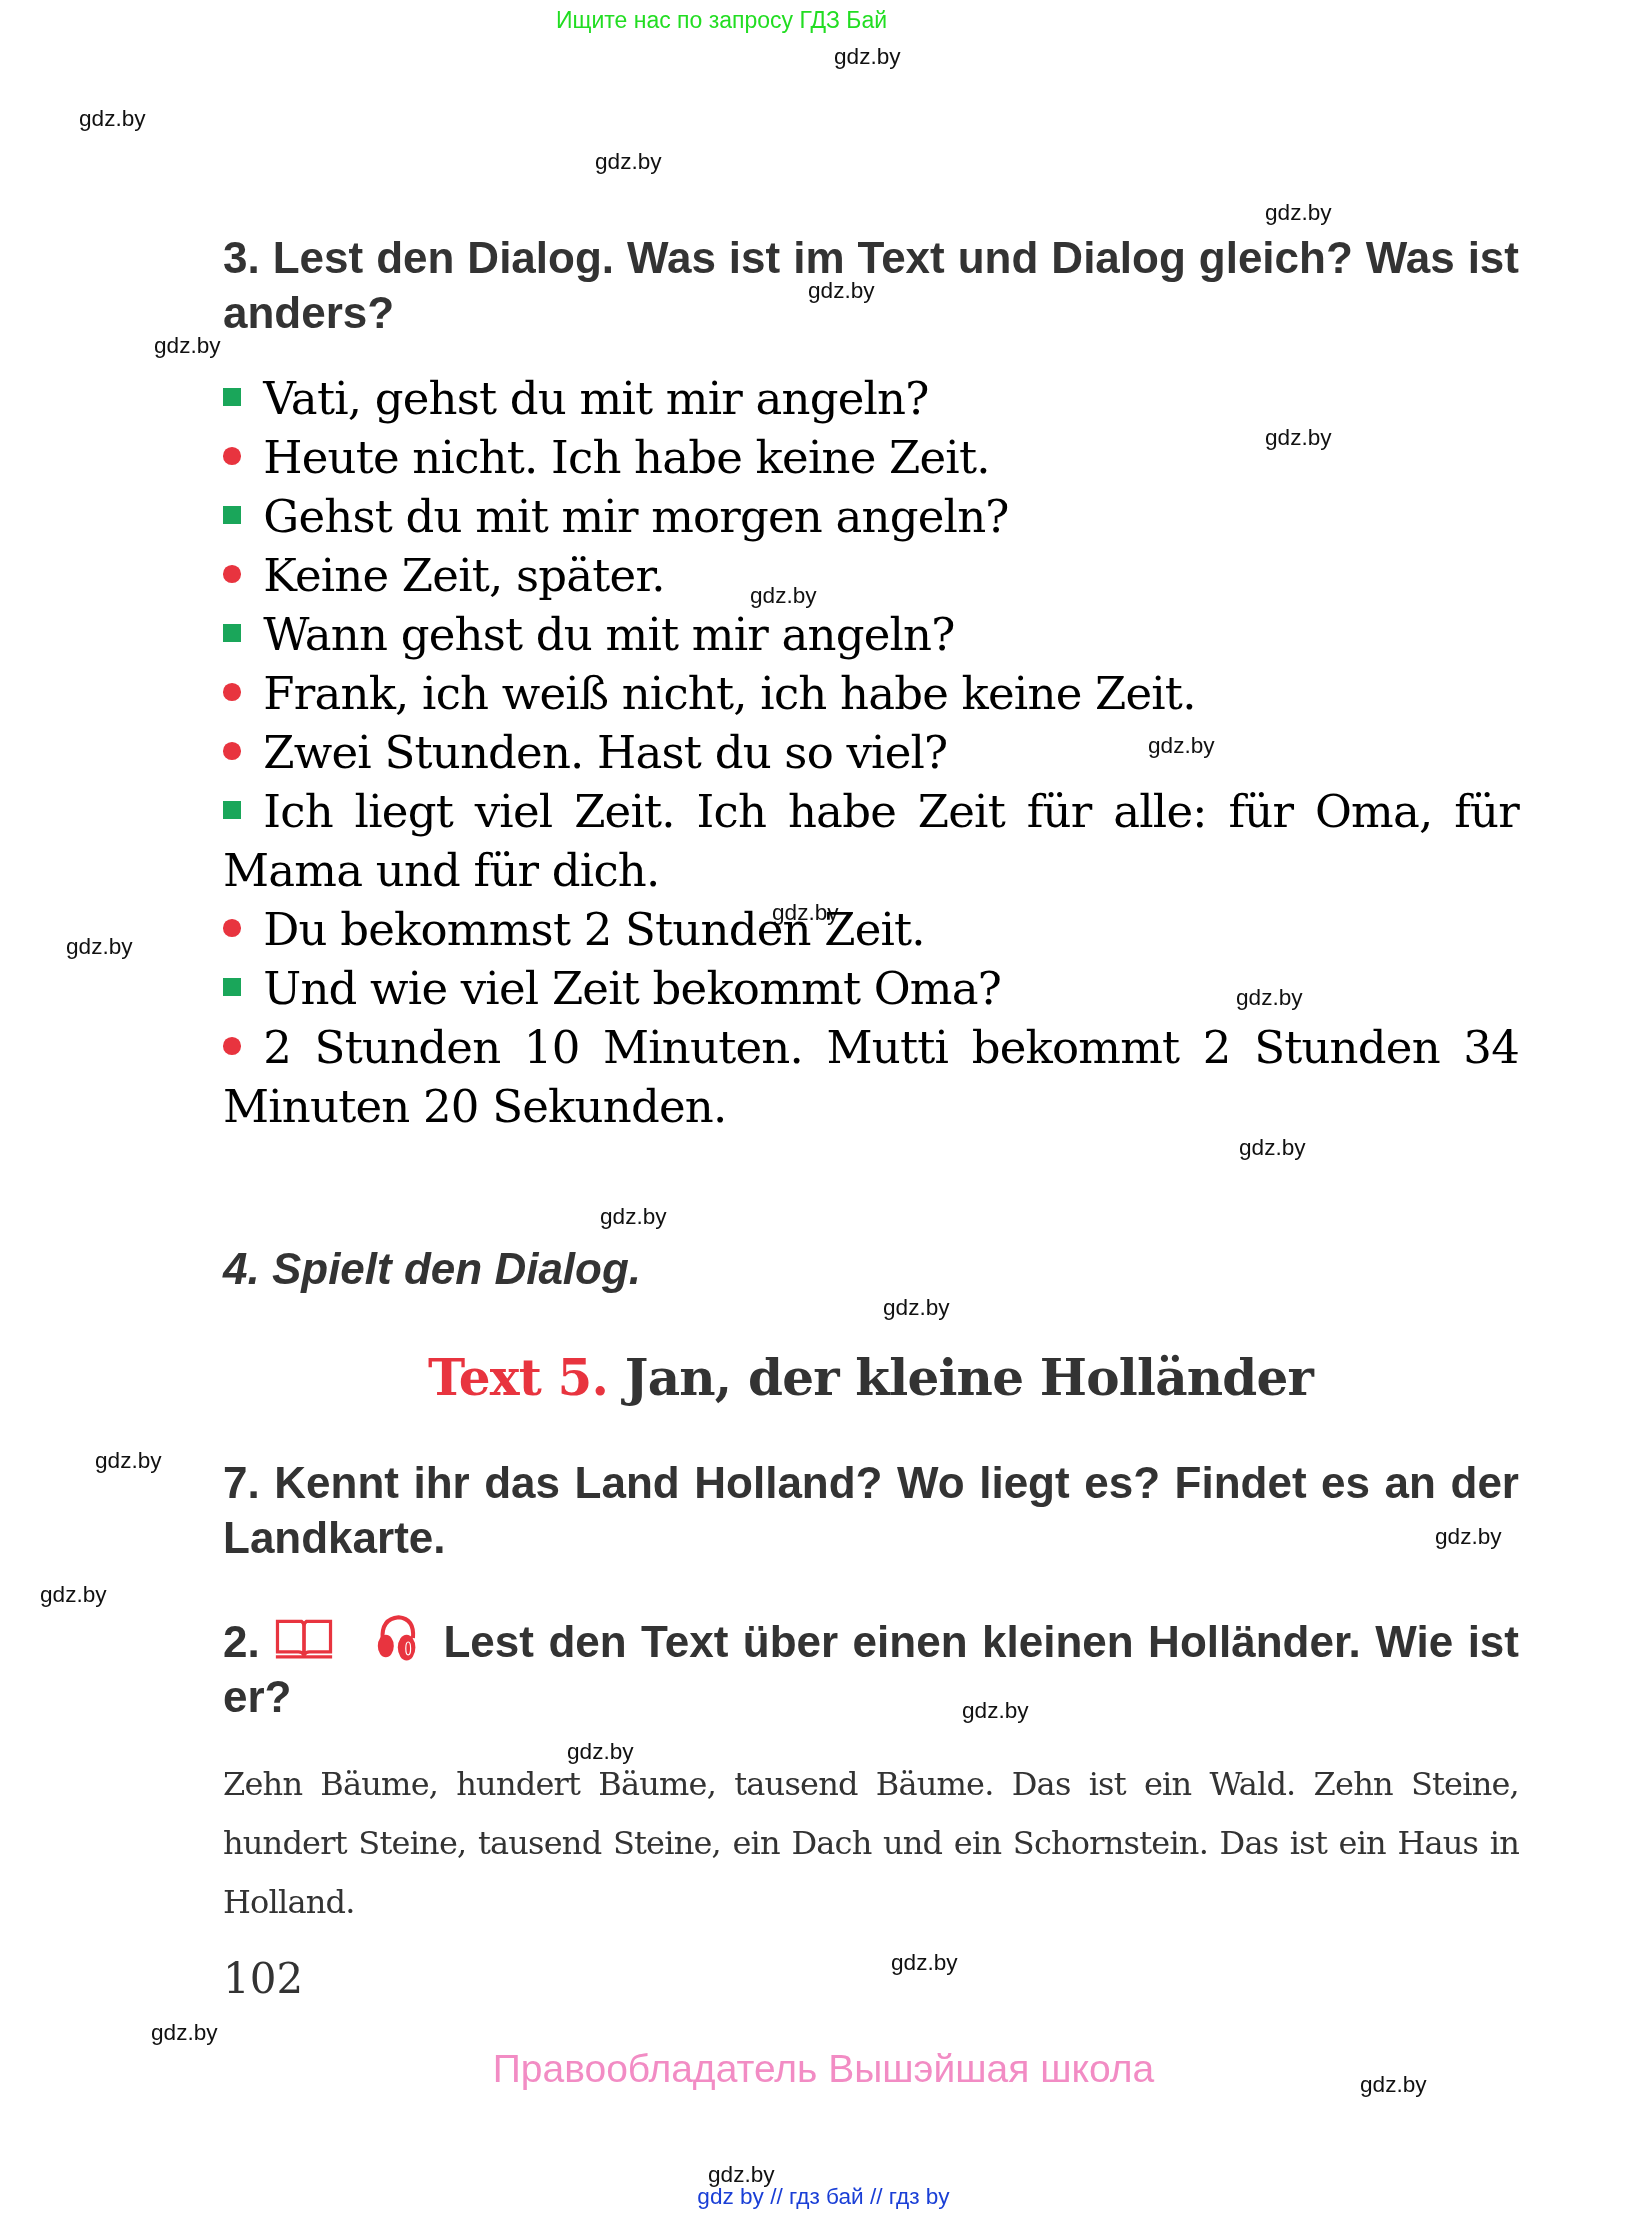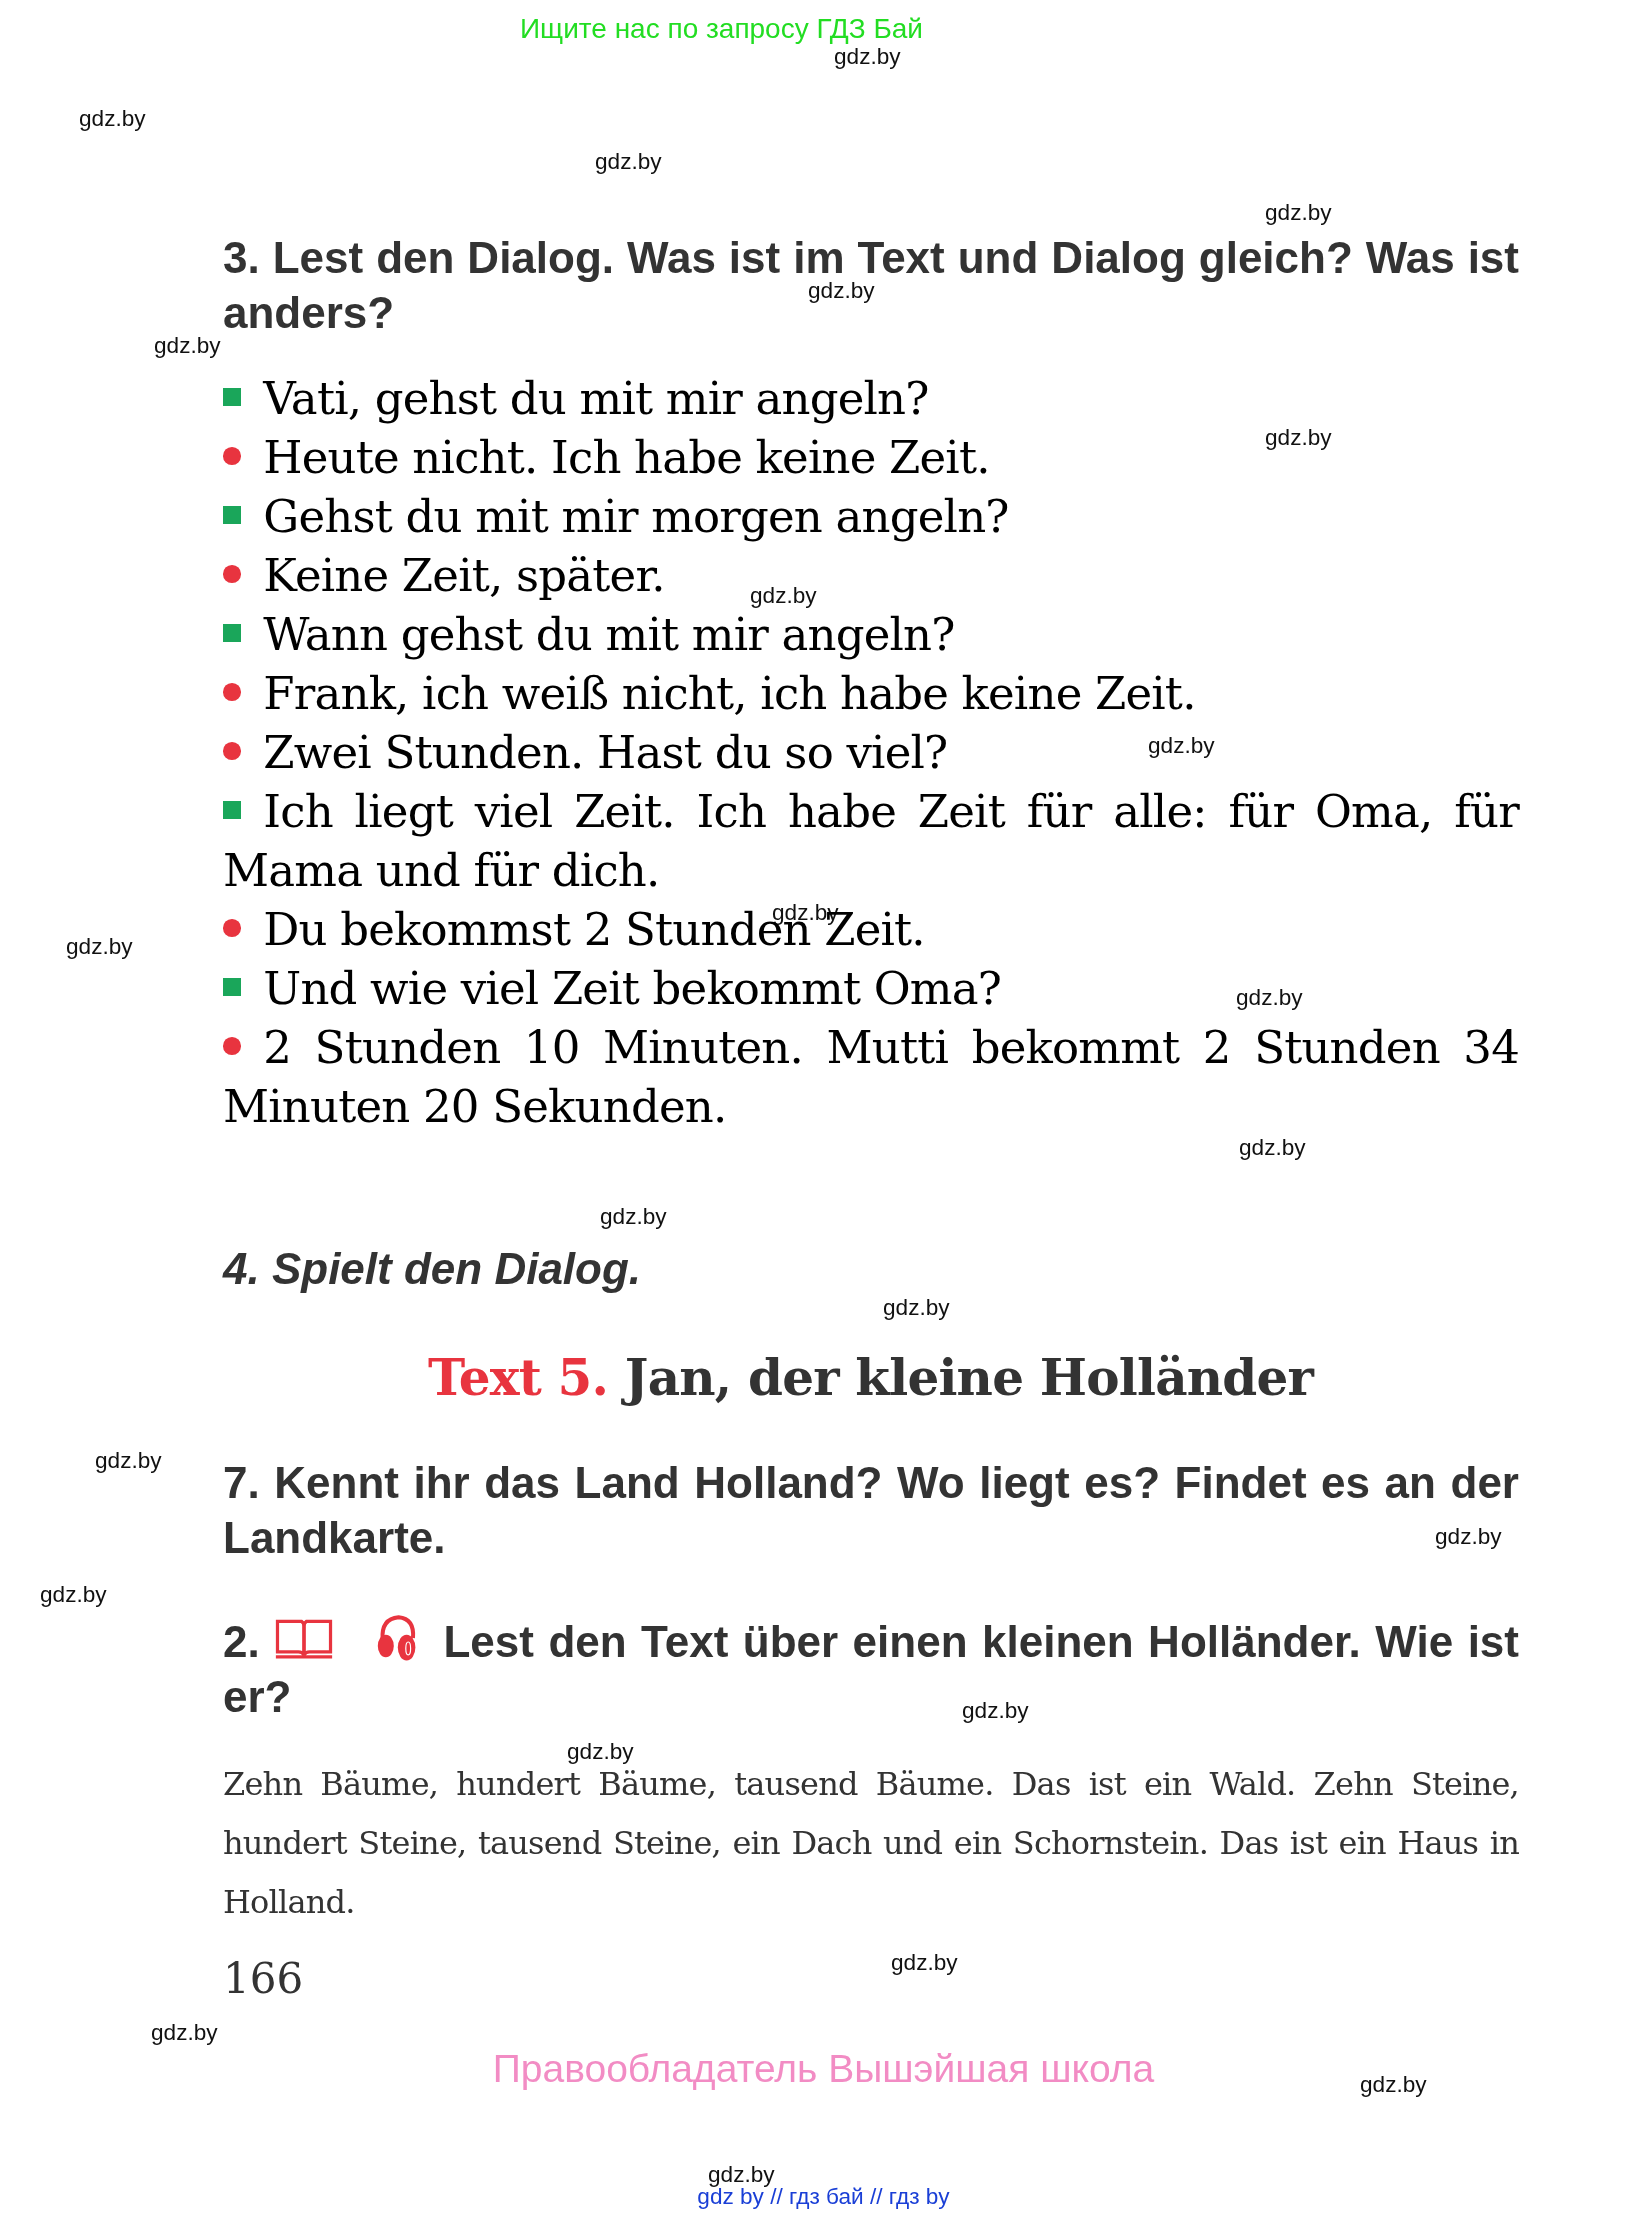--- a/index.html
+++ b/index.html
@@ -1,18 +1,18 @@
 <!DOCTYPE html>
 <html style="font-size:13px"><head>
 <meta charset="utf-8">
 <style>
   html, body { margin:0; padding:0; background:#fff; }
   body { width:1647px; height:2216px; position:relative; overflow:hidden; }
   .wm { position:absolute; font-family:"Liberation Sans", sans-serif; font-size:22.6px; color:#111; white-space:nowrap; }
-  .top-banner { position:absolute; top:13px; left:0; width:1443px; text-align:center; font-family:"Liberation Sans", sans-serif; font-size:28px; color:#22dd22; }
+  .top-banner { position:absolute; top:7px; left:0; width:1443px; text-align:center; font-family:"Liberation Sans", sans-serif; font-size:23px; color:#22dd22; }
   .task { position:absolute; left:223px; width:1296px; font-family:"Liberation Sans", sans-serif; font-weight:bold; font-size:44px; line-height:55px; color:#333; text-align:justify; text-align-last:left; }
   .dlg { position:absolute; left:223px; width:1296px; font-family:"DejaVu Serif", serif; font-size:45px; line-height:59px; color:#000000; letter-spacing:-0.8px; }
   .line { display:block; white-space:nowrap; }
   .line.just { white-space:normal; text-align:justify; text-align-last:left; }
   .mk-sq { display:inline-block; width:17.7px; height:17.7px; background:#1aa65a; margin-right:22.6px; vertical-align:8px; }
   .mk-dot { display:inline-block; width:17.7px; height:17.7px; border-radius:50%; background:#e8343f; margin-right:22.6px; vertical-align:8px; }
   .title { position:absolute; left:0; top:1348px; width:1741px; text-align:center; font-family:"DejaVu Serif", serif; font-weight:bold; font-size:50px; color:#333; letter-spacing:-0.8px; }
   .title .red { color:#e8343f; }
   .prose { position:absolute; left:223px; top:1755px; width:1296px; font-family:"DejaVu Serif", serif; font-size:32px; line-height:59px; color:#333; text-align:justify; letter-spacing:-0.8px; }
   .pagenum { position:absolute; left:223px; top:1954px; font-family:"DejaVu Serif", serif; font-size:42px; color:#333; }
@@ -89,18 +89,18 @@
     <path d="M8 32 Q6 6 28 4 Q48 6 46 30" fill="none" stroke="#e8343f" stroke-width="5"></path>
     <ellipse cx="12" cy="40" rx="10" ry="14" fill="#e8343f"></ellipse>
     <ellipse cx="38" cy="42" rx="11" ry="16" fill="#e8343f"></ellipse>
     <ellipse cx="40" cy="43" rx="3" ry="8" fill="none" stroke="#fff" stroke-width="1.5"></ellipse>
   </svg>
   <span>Lest den Text über einen kleinen Holländer. Wie ist er?</span>
 </div>
 
 <div class="prose">Zehn Bäume, hundert Bäume, tausend Bäume. Das ist ein Wald. Zehn Steine, hundert Steine, tausend Steine, ein Dach und ein Schornstein. Das ist ein Haus in Holland.</div>
 
-<div class="pagenum">166</div>
+<div class="pagenum">102</div>
 
 <div class="copyright">Правообладатель Вышэйшая школа</div>
 
 <div class="footer-links">gdz by  //  гдз бай  //  гдз by</div>
 
 
 </body></html>

